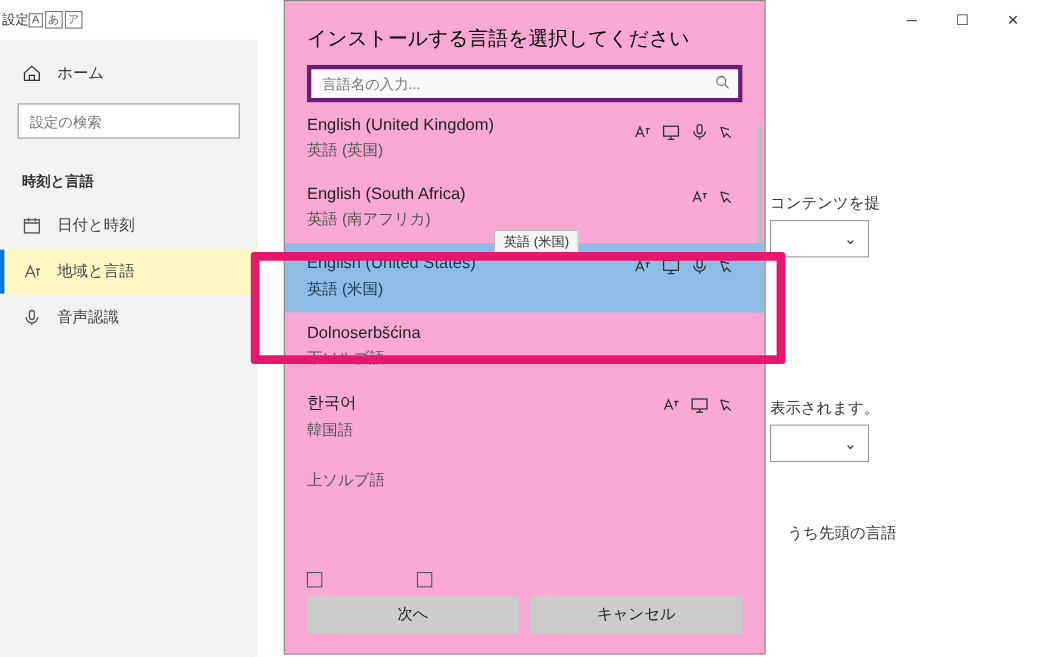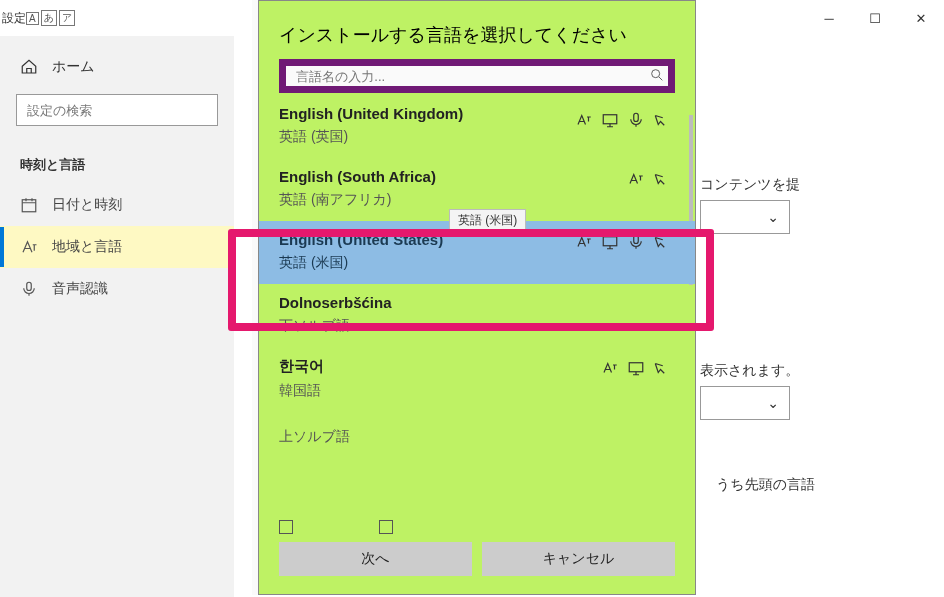--- a/index.html
+++ b/index.html
@@ -26,33 +26,33 @@
 .side-item.active { background:#fef9c3; }
 .side-item.active::before { content:""; position:absolute; left:0; width:4px; height:40px; background:#0078d7; }
 .side-item { position:relative; }
 
 .bg-main { flex:1; padding:40px 28px; color:#333; }
 .bg-frag { position:absolute; font-size:14px; color:#333; }
 .bg-dd { position:absolute; width:90px; height:34px; border:1px solid #999; display:flex; align-items:center; justify-content:flex-end; padding-right:10px; }
 .bg-dd::after { content:"⌄"; font-size:14px; color:#333; }
 
 
-.dialog { position:absolute; top:0; left:258px; width:438px; height:595px; background:#bef264; border:1px solid #888; box-shadow:-6px 0 0 rgba(0,0,0,.02); display:flex; flex-direction:column; }
+.dialog { position:absolute; top:0; left:258px; width:438px; height:595px; background:#f9a8d4; border:1px solid #888; box-shadow:-6px 0 0 rgba(0,0,0,.02); display:flex; flex-direction:column; }
 .dlg-title { font-size:18px; padding:22px 20px 12px 20px; }
 .dlg-search { margin:0 20px 6px 20px; position:relative; }
-.dlg-search input { width:100%; height:34px; border:7px solid #701a75; padding:0 34px 0 10px; font-size:13px; background:#fafafa; }
+.dlg-search input { width:100%; height:34px; border:4px solid #701a75; padding:0 34px 0 10px; font-size:13px; background:#fafafa; }
 .dlg-search .mag { position:absolute; right:10px; top:8px; width:16px; height:16px; color:#555; }
 
 .lang-list { flex:1; overflow:hidden; position:relative; }
 .lang-scroll { position:absolute; right:2px; top:0; width:4px; height:100%; }
 .lang-thumb { position:absolute; right:0; top:16px; width:4px; height:170px; background:#bcbcbc; }
 
 .lang-item { padding:10px 20px 12px 20px; position:relative; }
 .lang-item.first { padding-top:6px; }
-.lang-native { font-size:15px; color:#222;font-weight:bold; }
+.lang-native { font-size:15px; color:#222; }
 .lang-local  { font-size:14px; color:#555; margin-top:6px; }
 .lang-caps { position:absolute; right:24px; top:12px; display:flex; gap:8px; color:#333; }
 .lang-caps .cap { width:18px; height:18px; display:flex; align-items:center; justify-content:center; }
 
 .lang-item.selected { background:#8dbce4; }
 .lang-item.selected .lang-native, .lang-item.selected .lang-local { color:#1b3a52; }
 .lang-tooltip { position:absolute; top:-12px; left:190px; font-size:12px; background:#f4f4f4; border:1px solid #bbb; padding:2px 8px; color:#333; }
 
 .highlight-box { position:absolute; border:8px solid #e5186d; pointer-events:none; z-index:50; }
 .hl { top:229px; left:228px; width:486px; height:102px; border-radius:3px; }

